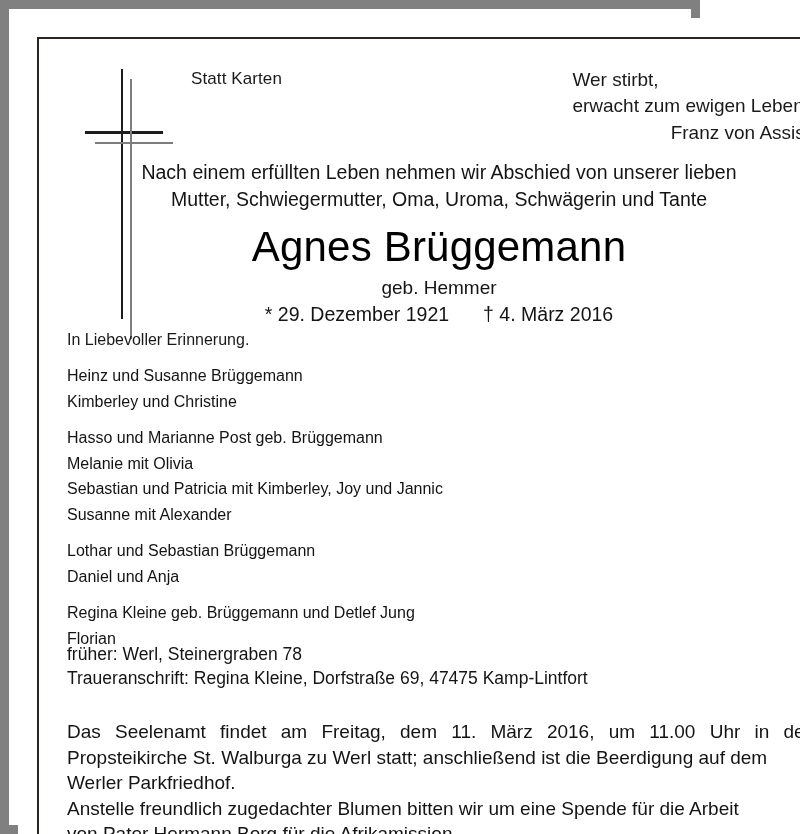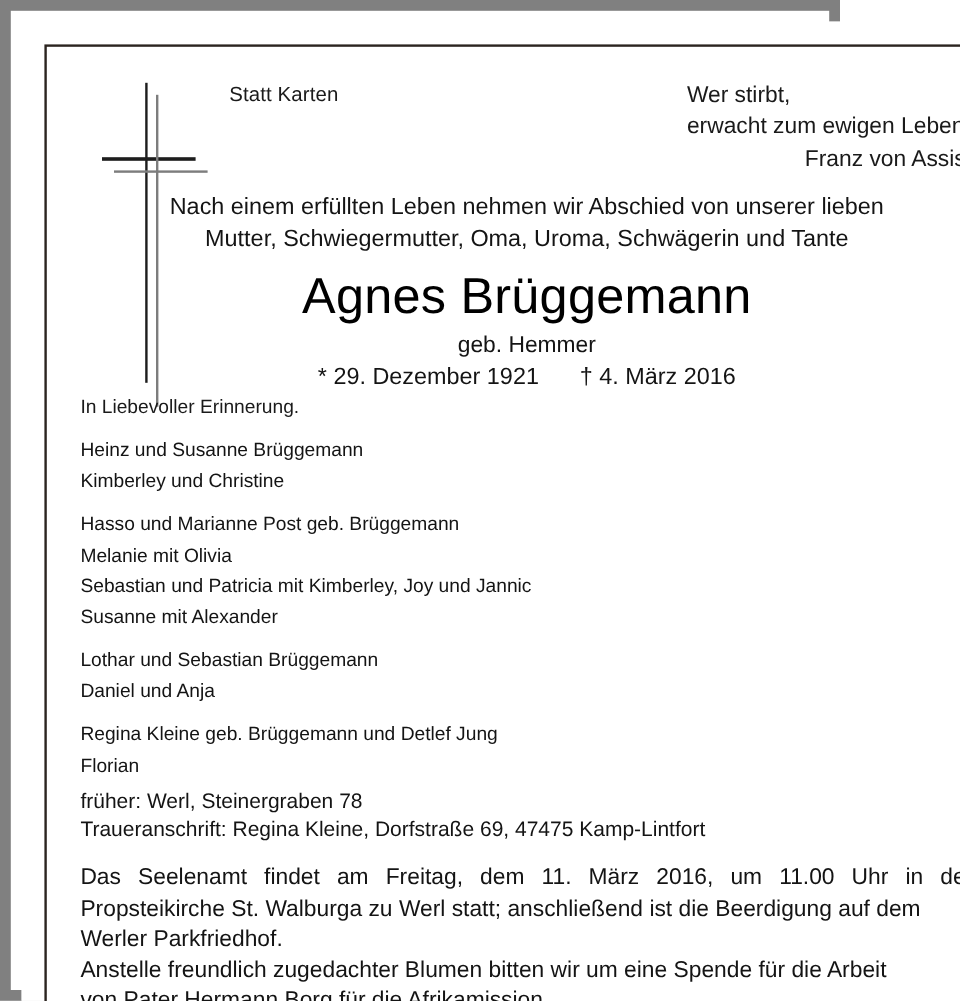--- a/index.html
+++ b/index.html
@@ -189,21 +189,21 @@
     font-size: 16px;
     line-height: 25.5px;
     color: #141414;
     white-space: nowrap;
   }
 
   
   .addresses {
     position: absolute;
     left: 12px;
-    top: 600px;
+    top: 587px;
     width: 700px;
   }
   .addresses .addr-line {
     display: block;
     font-size: 17.5px;
     line-height: 24px;
     color: #141414;
     white-space: nowrap;
   }
 

